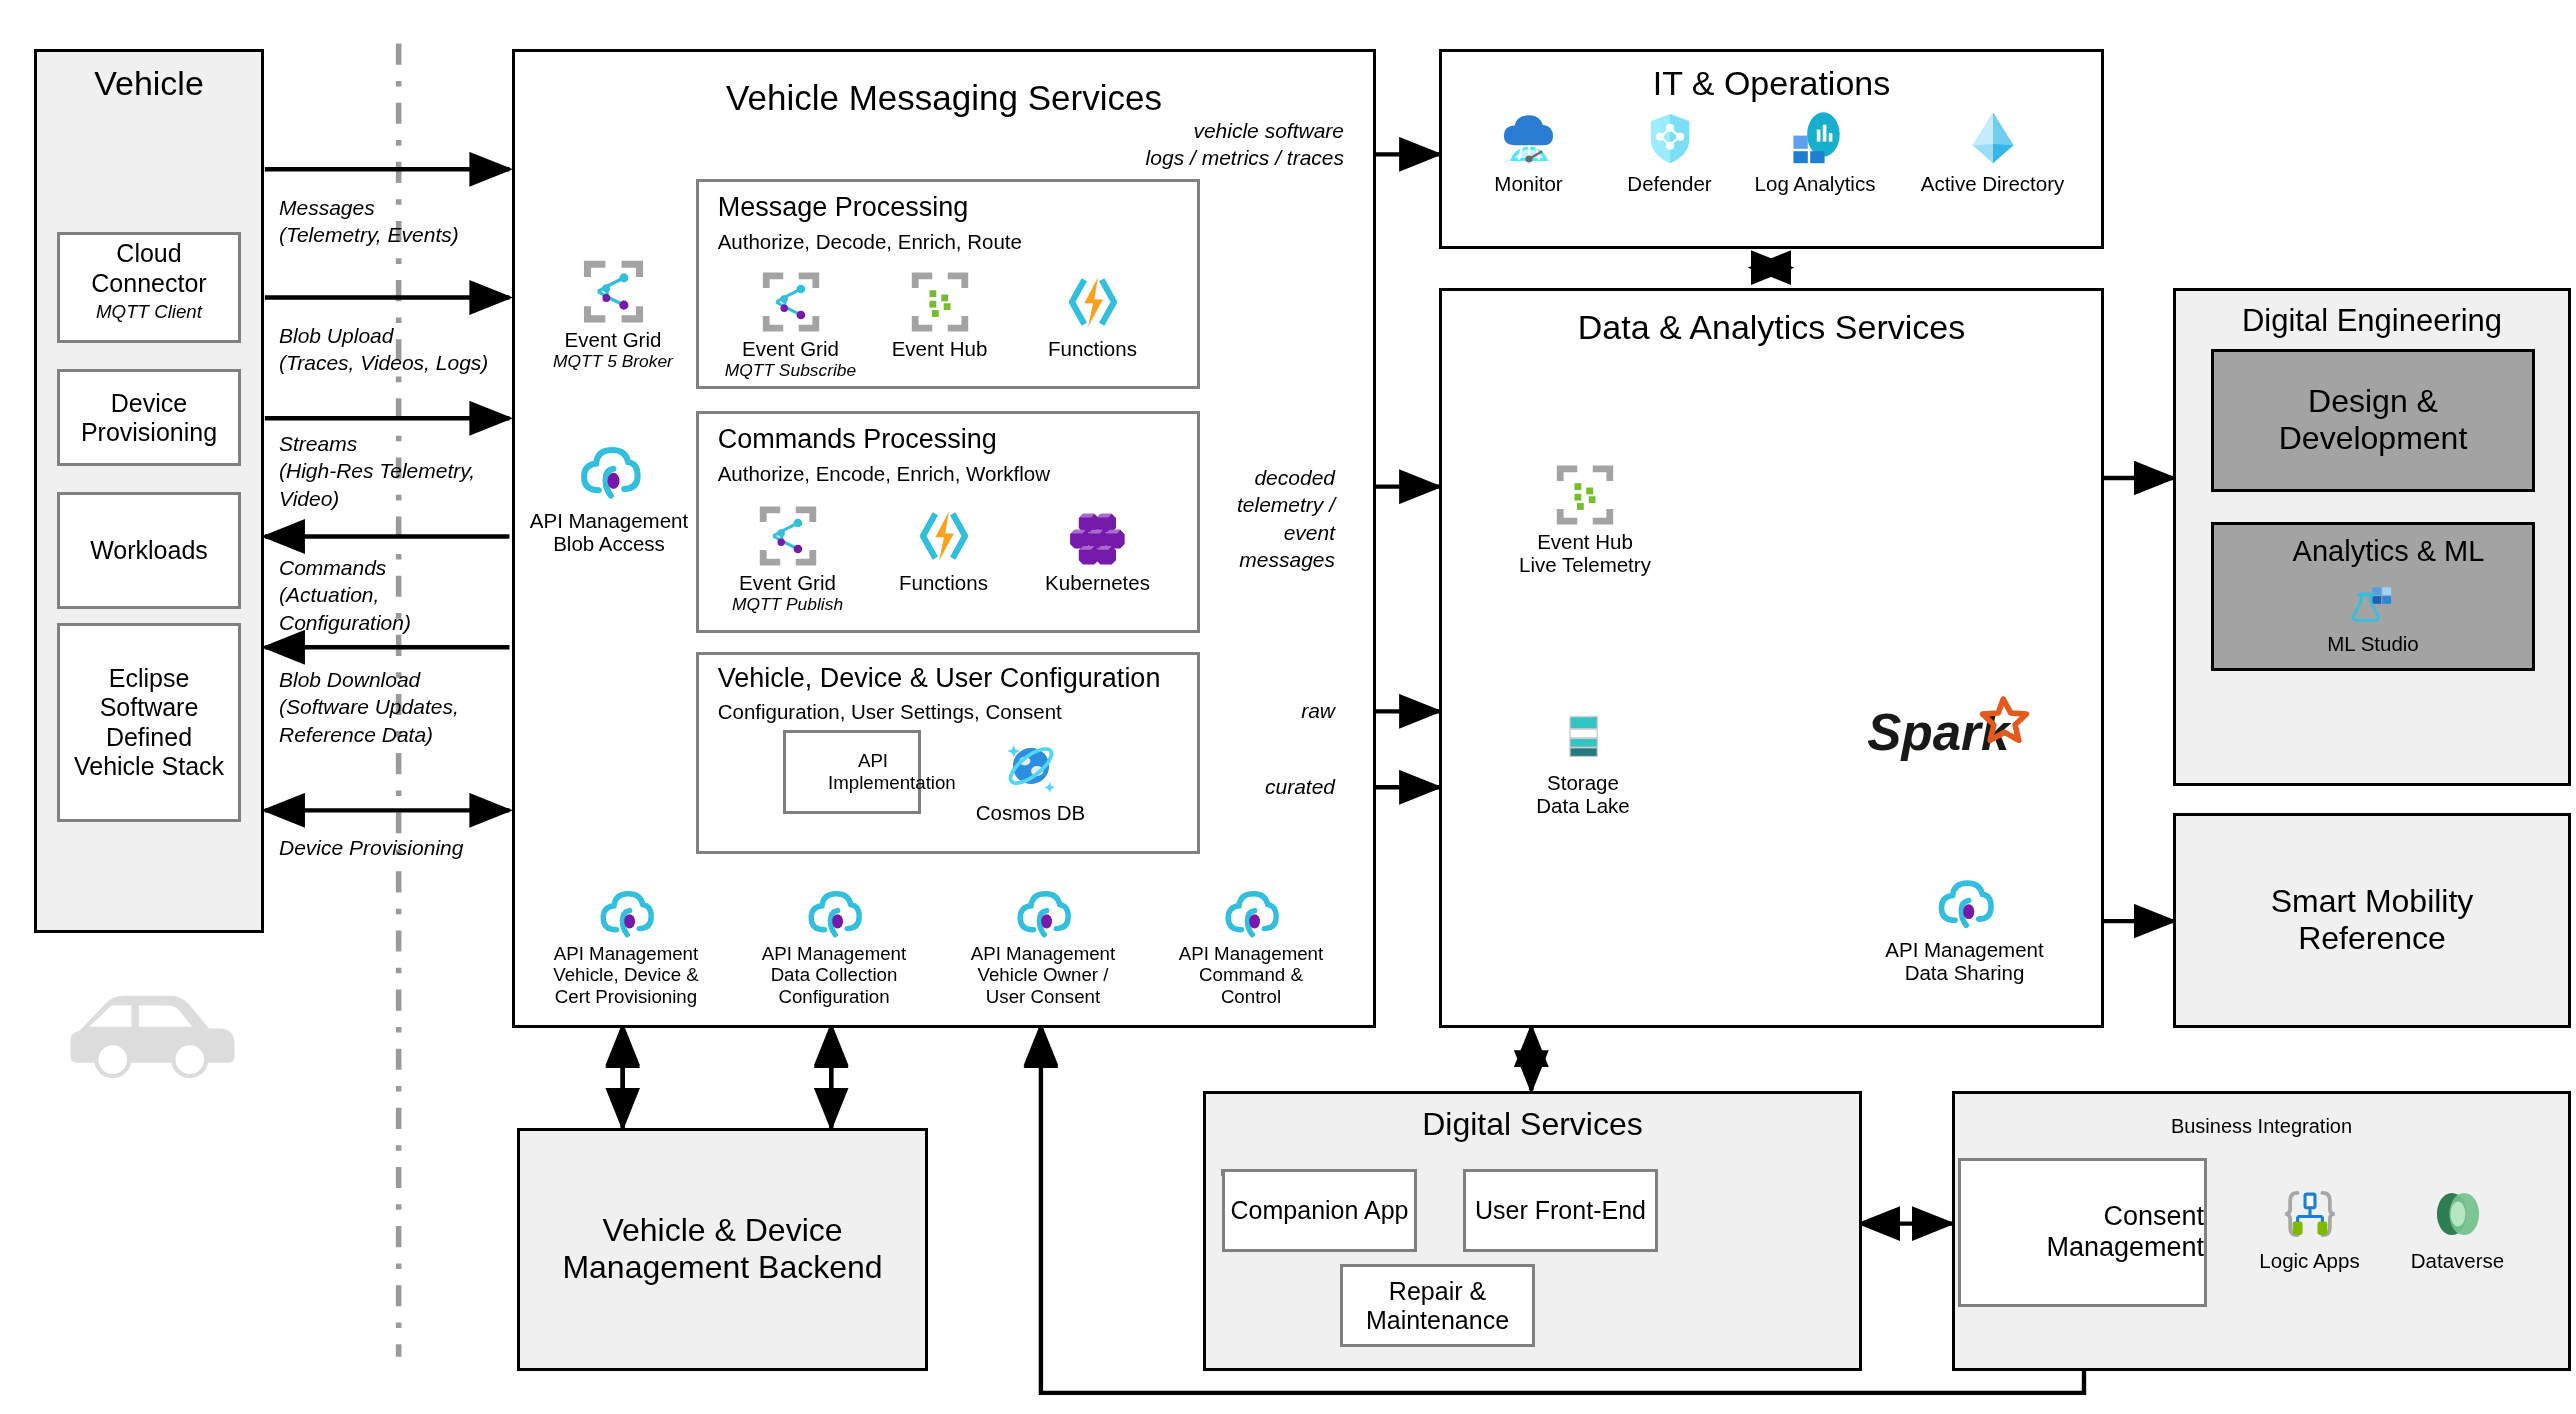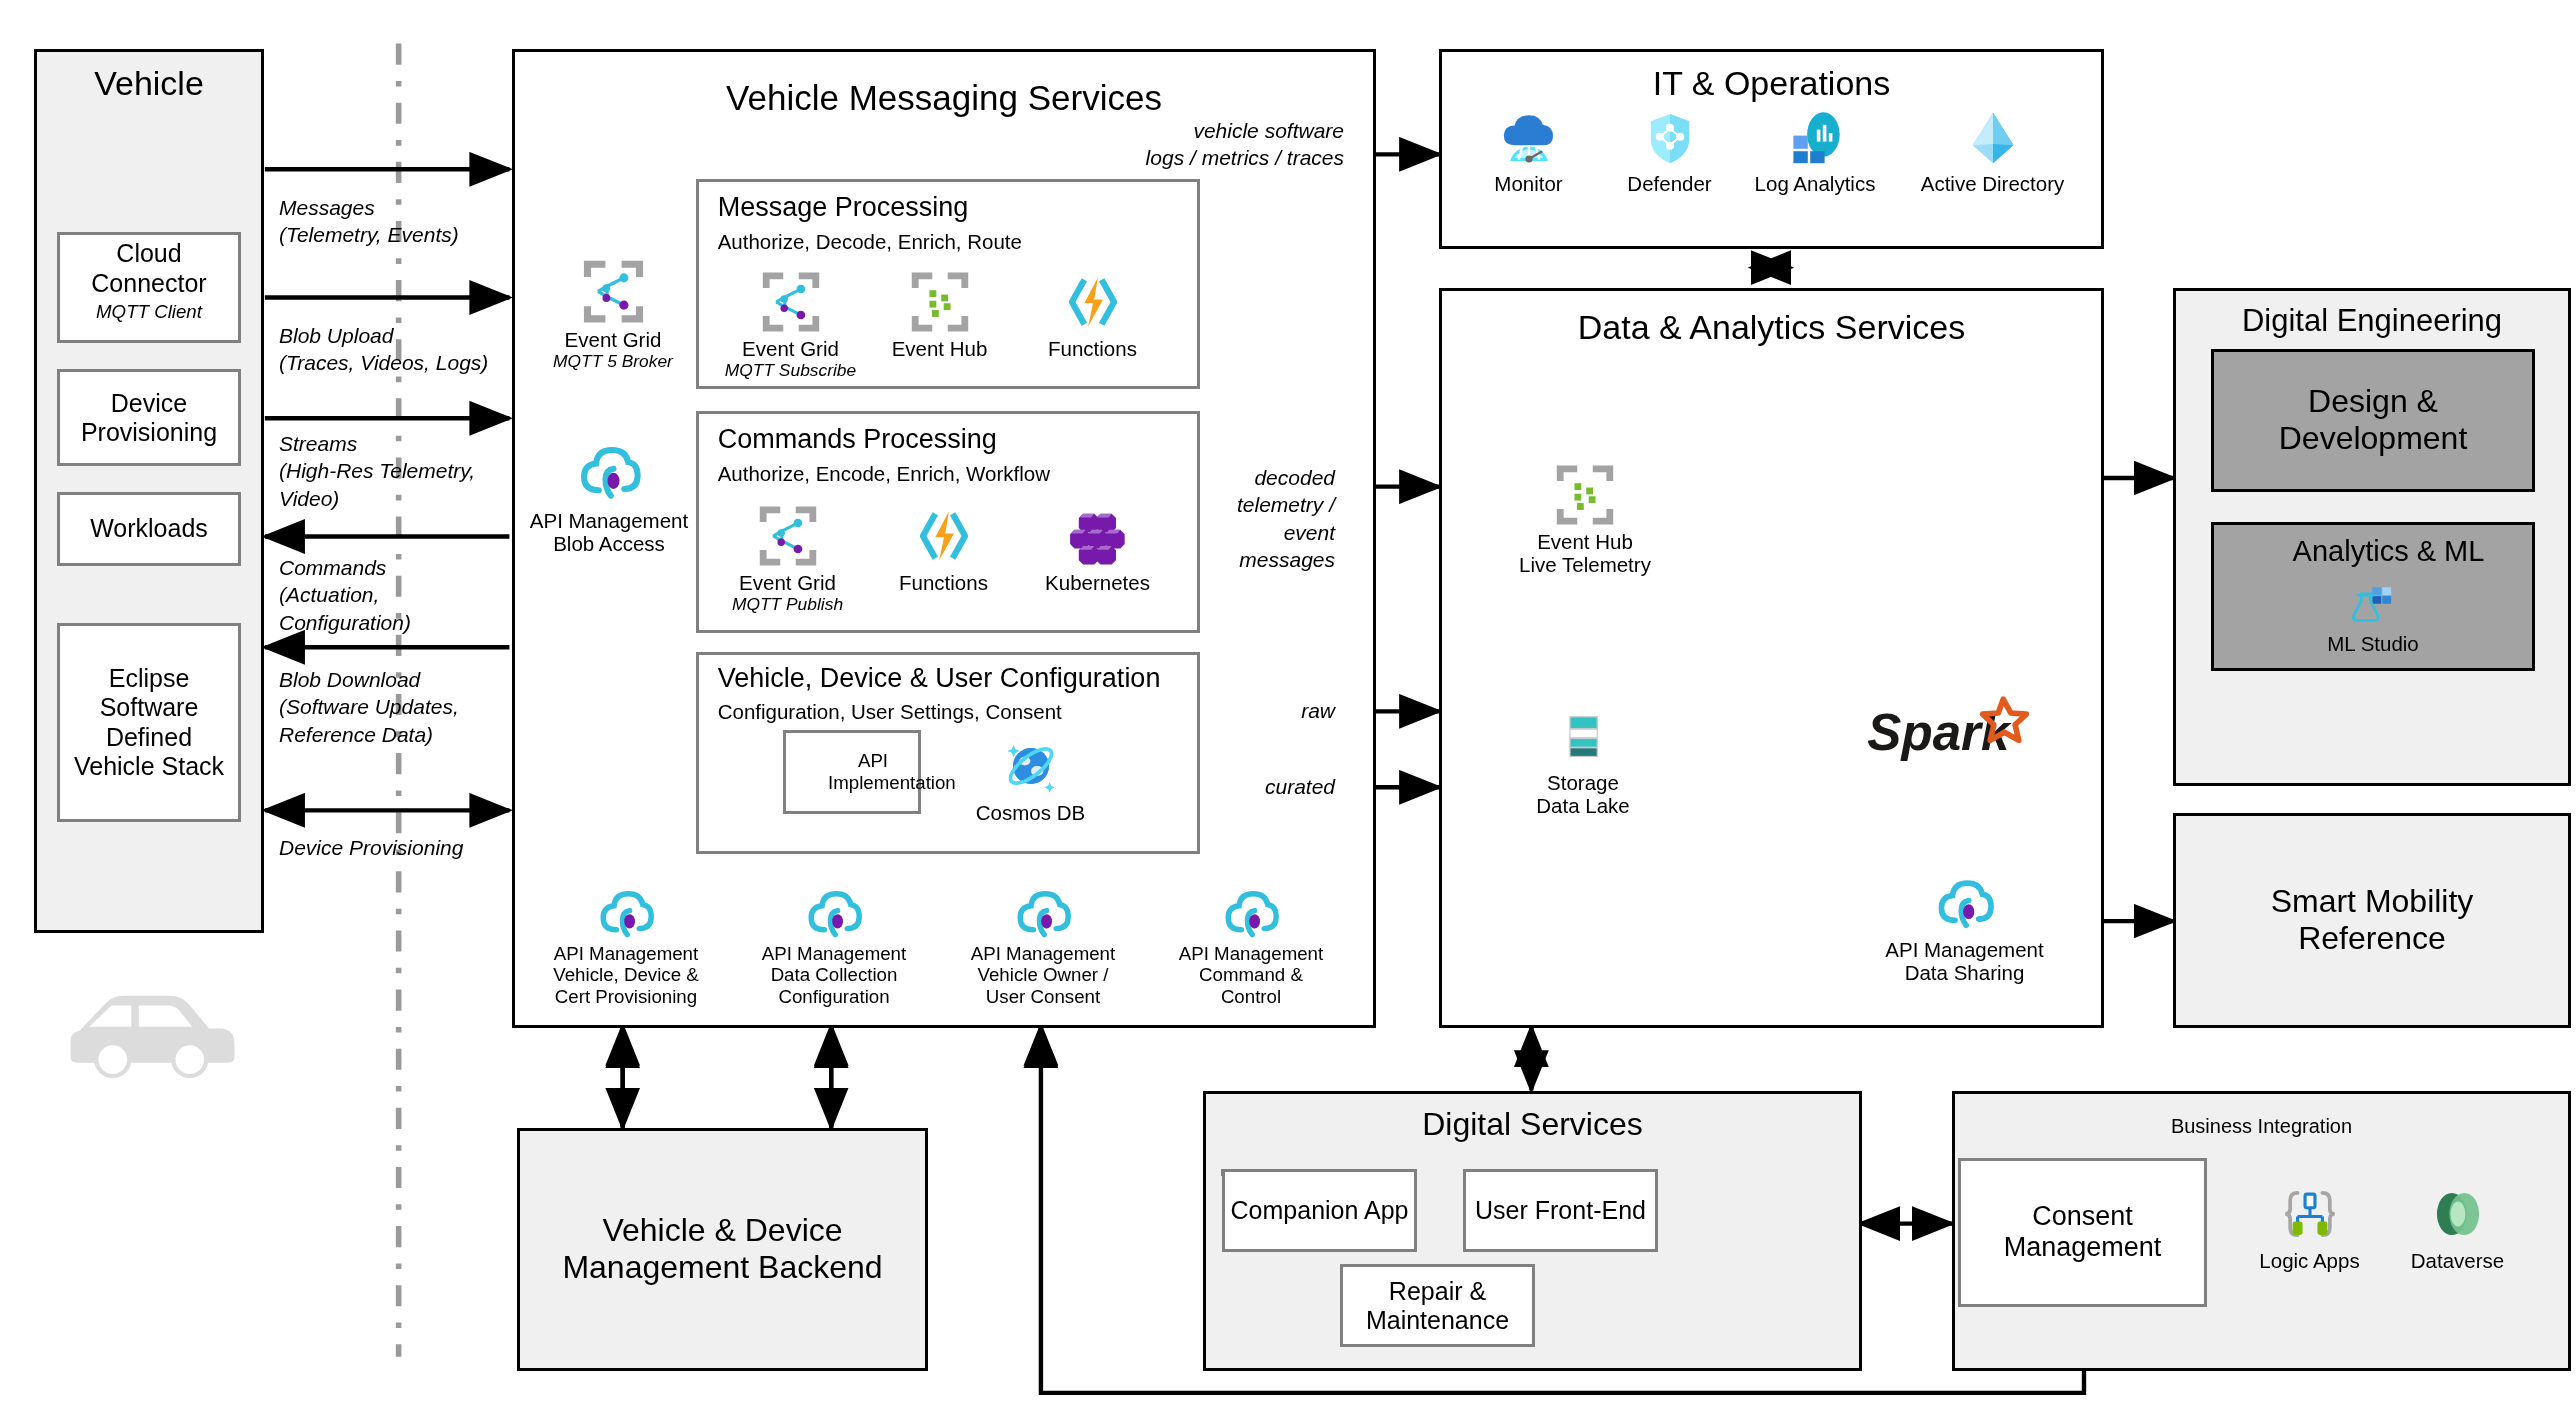--- a/index.html
+++ b/index.html
@@ -103,21 +103,21 @@
     <div class="ctr-text" style="top:44%;">
       <div style="font-size:25px;white-space:pre-line;">Cloud
 Connector</div>
       <div style="font-size:18.7px;font-style:italic;margin-top:2.5px;">MQTT Client</div>
     </div>
   </div>
   <div class="abs sub" style="left:57px;top:369px;width:184px;height:97px;">
     <div class="ctr-text" style="font-size:25px;white-space:pre-line;">Device
 Provisioning</div>
   </div>
-  <div class="abs sub" style="left:57px;top:492px;width:184px;height:74px;">
+  <div class="abs sub" style="left:57px;top:492px;width:184px;height:117px;">
     <div class="ctr-text" style="font-size:25px;white-space:pre-line;">Workloads</div>
   </div>
   <div class="abs sub" style="left:57px;top:623px;width:184px;height:199px;">
     <div class="ctr-text" style="font-size:25px;white-space:pre-line;">Eclipse
 Software
 Defined
 Vehicle Stack</div>
   </div>
 
   <div class="abs" style="left:59px;top:977px;width:187px;height:118px;">
@@ -517,21 +517,21 @@
   </div>
   <div class="abs sub" style="left:1340px;top:1264px;width:195px;height:83px;">
     <div class="ctr-text" style="font-size:25px;white-space:pre-line;">Repair &amp;
 Maintenance</div>
   </div>
 
   <div class="abs grp" style="left:1952px;top:1091px;width:619px;height:280px;">
     <div class="grp-title" style="top:22px;font-size:20px;">Business Integration</div>
   </div>
   <div class="abs sub" style="left:1958px;top:1158px;width:249px;height:149px;">
-    <div class="ctr-text" style="font-size:27px;white-space:pre-line;">Consent
+    <div class="ctr-text" style="font-size:27px;white-space:pre-line;text-align:right;">Consent
 Management</div>
   </div>
   <div class="svc" style="left:2241px;top:1170px;width:137px;">
     <div class="ic">
       <svg viewBox="0 0 100 100" width="62" height="62">
         <path d="M30 16 Q18 16 18 28 L18 42 Q18 50 10 50 Q18 50 18 58 L18 72 Q18 84 30 84" fill="none" stroke="#a6a6a6" stroke-width="6" stroke-linecap="round"></path>
         <path d="M70 16 Q82 16 82 28 L82 42 Q82 50 90 50 Q82 50 82 58 L82 72 Q82 84 70 84" fill="none" stroke="#a6a6a6" stroke-width="6" stroke-linecap="round"></path>
         <rect x="42" y="18" width="16" height="22" rx="3" fill="#fff" stroke="#1b7fd4" stroke-width="5"></rect>
         <path d="M50 40 L50 54 M30 54 L70 54 M30 54 L30 64 M70 54 L70 64" stroke="#1b7fd4" stroke-width="5" fill="none"></path>
         <rect x="22" y="62" width="16" height="22" rx="4" fill="#7fba00"></rect>

